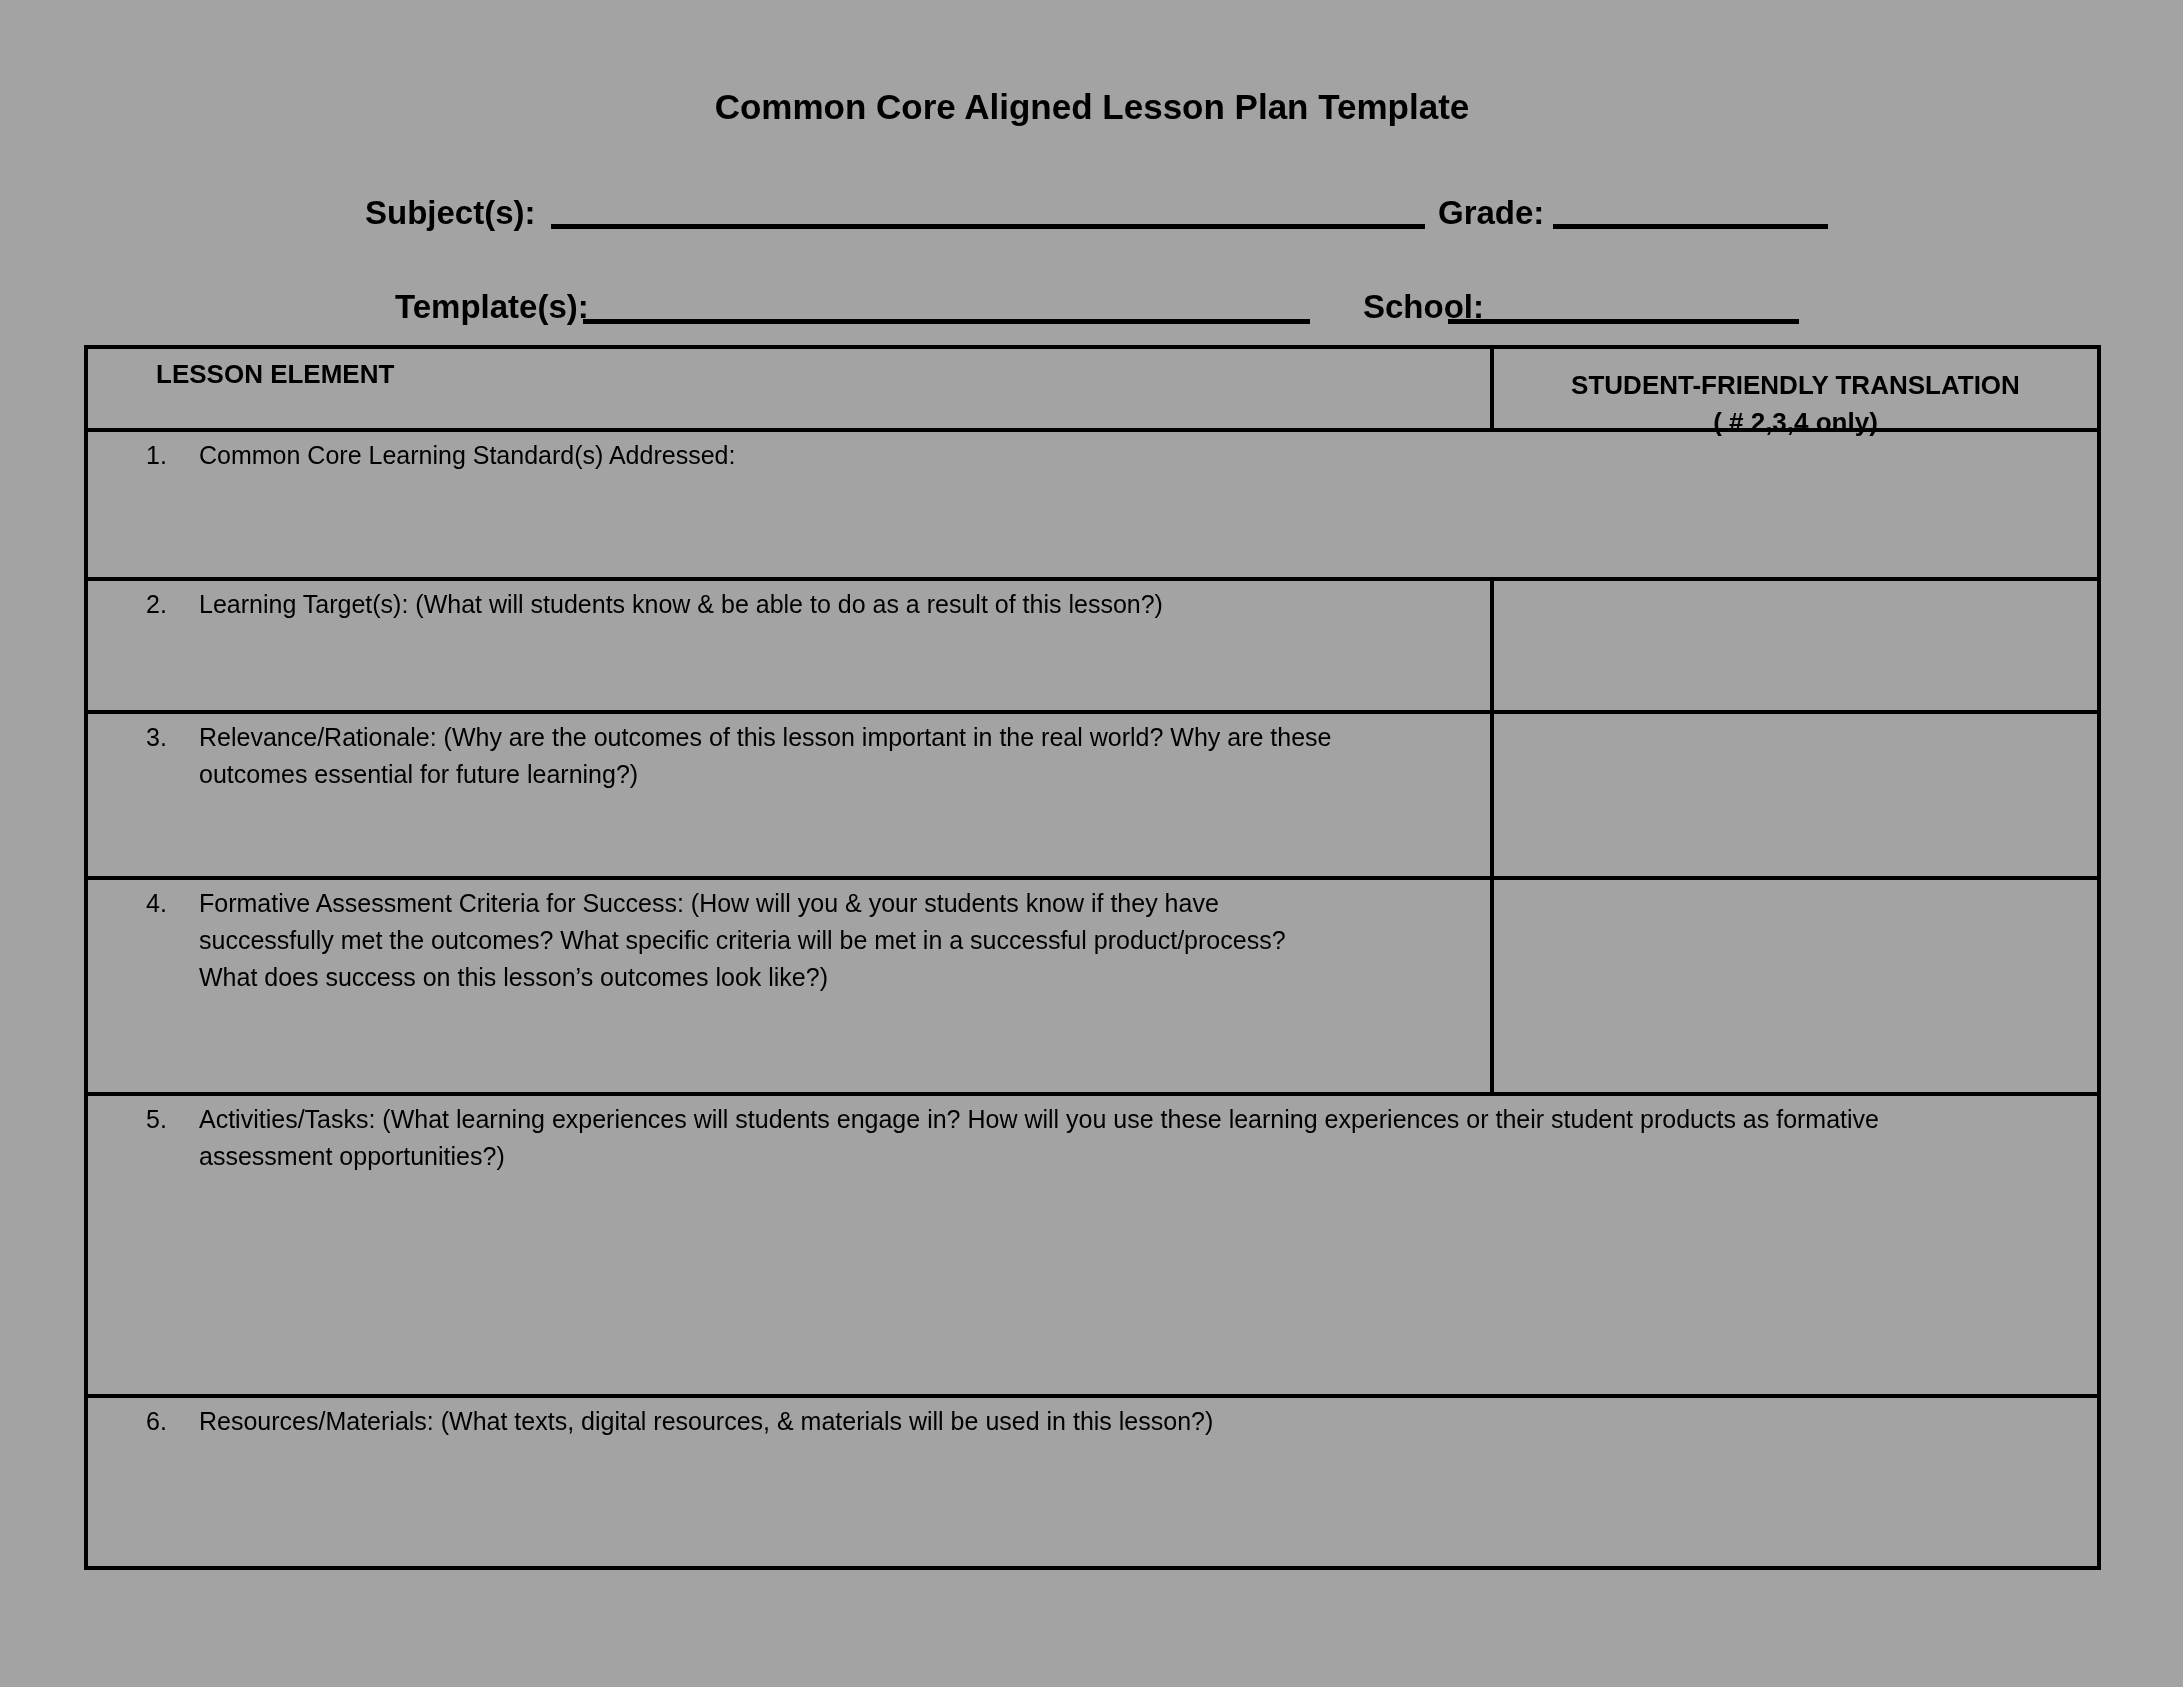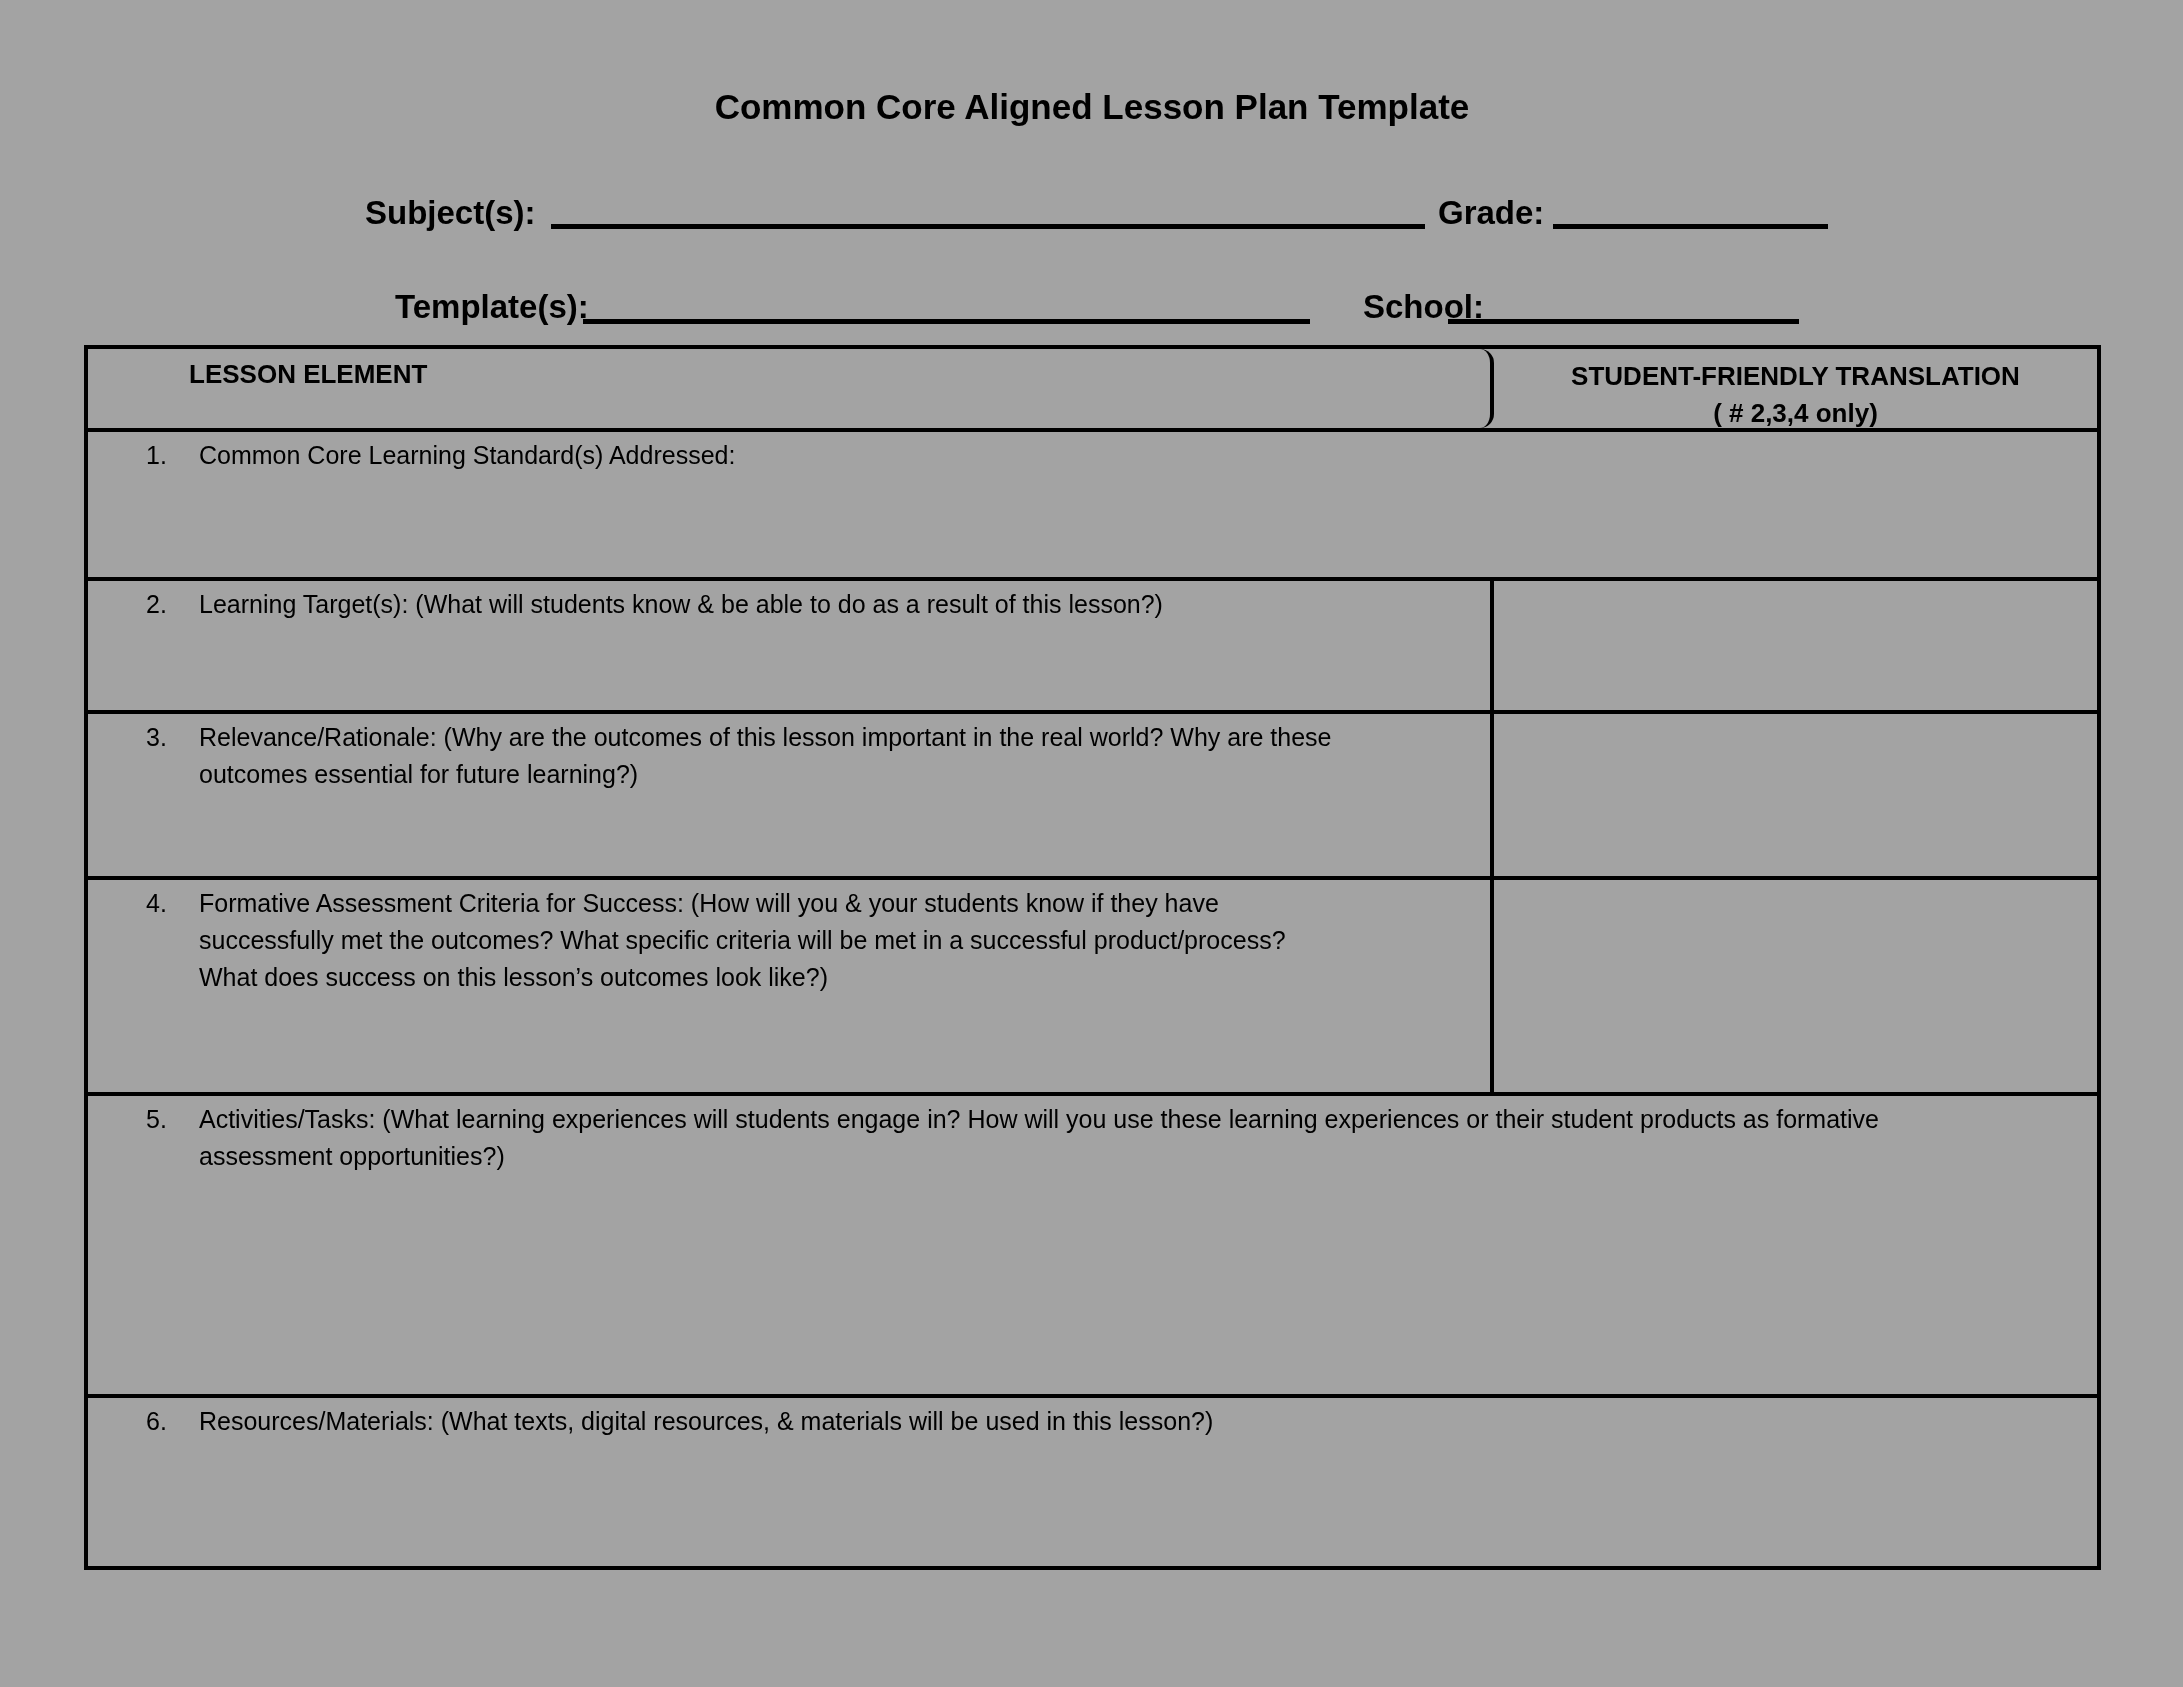--- a/index.html
+++ b/index.html
@@ -40,25 +40,25 @@
   }
   .tr.last{border-bottom:none;flex:1;}
   .tc{
     box-sizing:border-box;
     padding-top:5.2px;
   }
   .tc.left{width:1406px;flex:none;border-right:4.4px solid #000000;}
   .tc.right{flex:1;}
   .tc.full{width:100%;}
   .hdr-left{
-    padding-left:101px;padding-top:7px;
-    font-size:26px;font-weight:bold;line-height:37px;border-radius:14px;
+    padding-left:68px;padding-top:7px;
+    font-size:26px;font-weight:bold;line-height:37px;
   }
   .hdr-right{
-    text-align:center;padding-top:9px;
+    text-align:center;padding-top:18px;
     font-size:26px;font-weight:bold;line-height:37px;
   }
   .cellbody{display:flex;flex-direction:row;align-items:flex-start;}
   .num{
     flex:none;width:111px;padding-left:58px;
     box-sizing:border-box;
     font-size:25px;line-height:37px;
   }
   .txt{
     flex:1;padding-right:9px;

